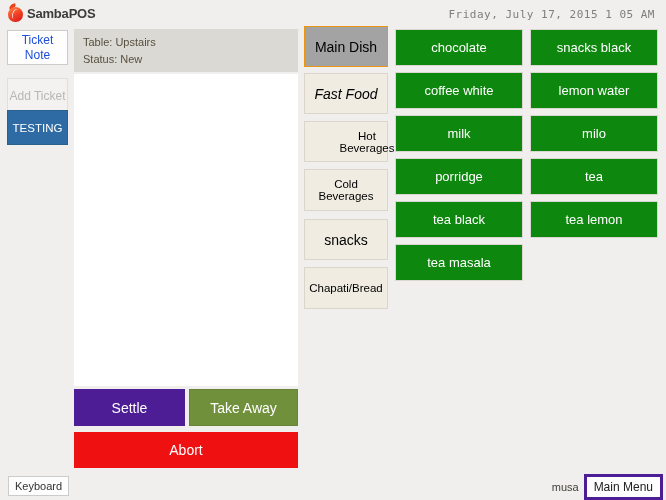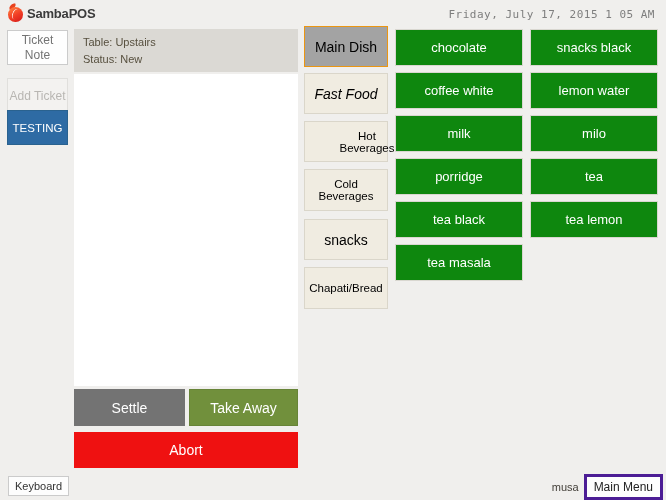--- a/index.html
+++ b/index.html
@@ -36,36 +36,36 @@
   .brand-text { font-size: 13px; font-weight: bold; color: #3b3b3b; letter-spacing: -0.2px; }
   .datetime {
     position: absolute; right: 11px; top: 8px;
     font-family: "DejaVu Sans Mono", monospace;
     font-size: 11px; color: #7e7e7e; letter-spacing: 0.5px;
   }
 
   
   .btn { display: flex; align-items: center; justify-content: center; text-align: center; cursor: pointer; }
   .side-btn { position: absolute; left: 7px; width: 61px; height: 35px; font-size: 12px; }
-  .btn-ticket-note { top: 30px; background: #fefefe; border: 1px solid #cbcbcb; color: #737373; line-height: 1.25; padding: 2px 6px; }
+  .btn-ticket-note { top: 30px; background: #fefefe; border: 1px solid #cbcbcb; color: #1d4ed8; line-height: 1.25; padding: 2px 6px; }
   .btn-add-ticket { top: 70px; background: #f3f2f0; border: 1px solid #e0dfdc; color: #b8b6b2; margin-top: 8px; }
   .btn-testing { top: 110px; background: #2e6ba4; border: 1px solid #2a628f; color: #fff; font-size: 11.5px; }
 
   
   .ticket-panel { position: absolute; left: 74px; top: 29px; width: 224px; height: 357px; }
   .ticket-header {
     position: absolute; left: 0; top: 0; width: 224px; height: 43px;
     background: #dbd9d4; padding: 5px 9px;
     font-size: 11px; color: #57503f; line-height: 1.5;
   }
   .ticket-body { position: absolute; left: 0; top: 45px; width: 224px; height: 312px; background: #ffffff; }
 
   
   .action-btn { position: absolute; color: #fff; font-size: 14px; }
-  .btn-settle { left: 74px; top: 389px; width: 111px; height: 37px; background: #737373; }
+  .btn-settle { left: 74px; top: 389px; width: 111px; height: 37px; background: #4c1d95; }
   .btn-takeaway { left: 189px; top: 389px; width: 109px; height: 37px; background: #71903c; border: 1px solid #67843а; }
   .btn-takeaway { border: 1px solid #678438; }
   .btn-abort { left: 74px; top: 432px; width: 224px; height: 36px; background: #ef1111; }
 
   
   .cat-btn {
     position: absolute; left: 304px; width: 84px;
     background: #f0ece1; border: 1px solid #dad6ca;
     color: #000; font-size: 14px; padding: 2px;
   }

